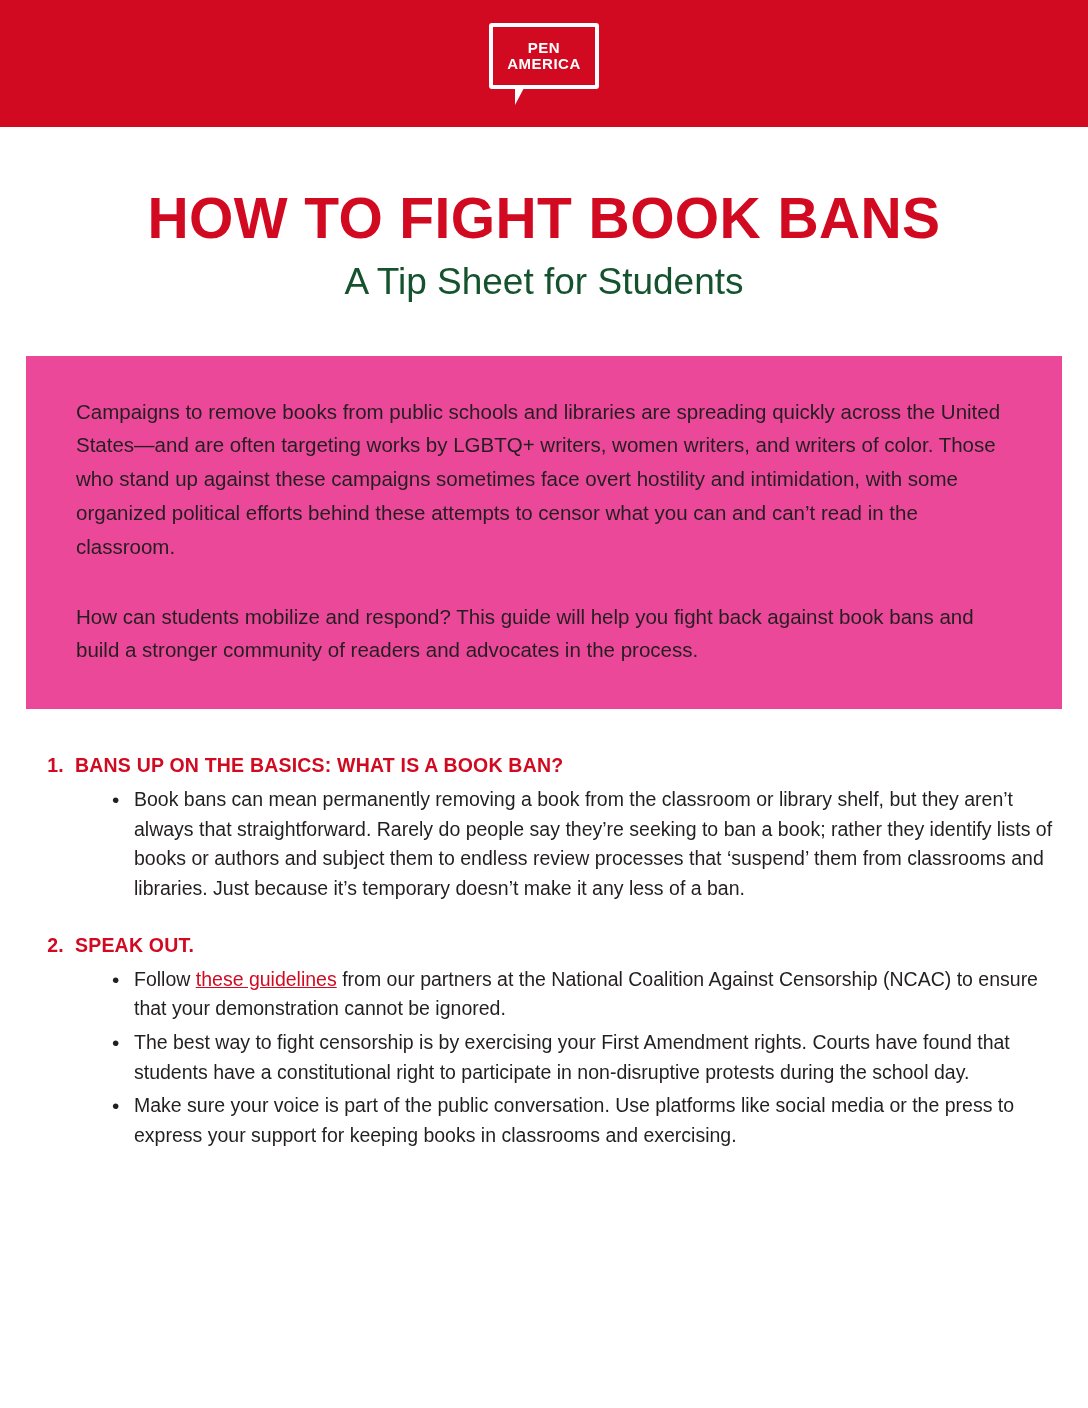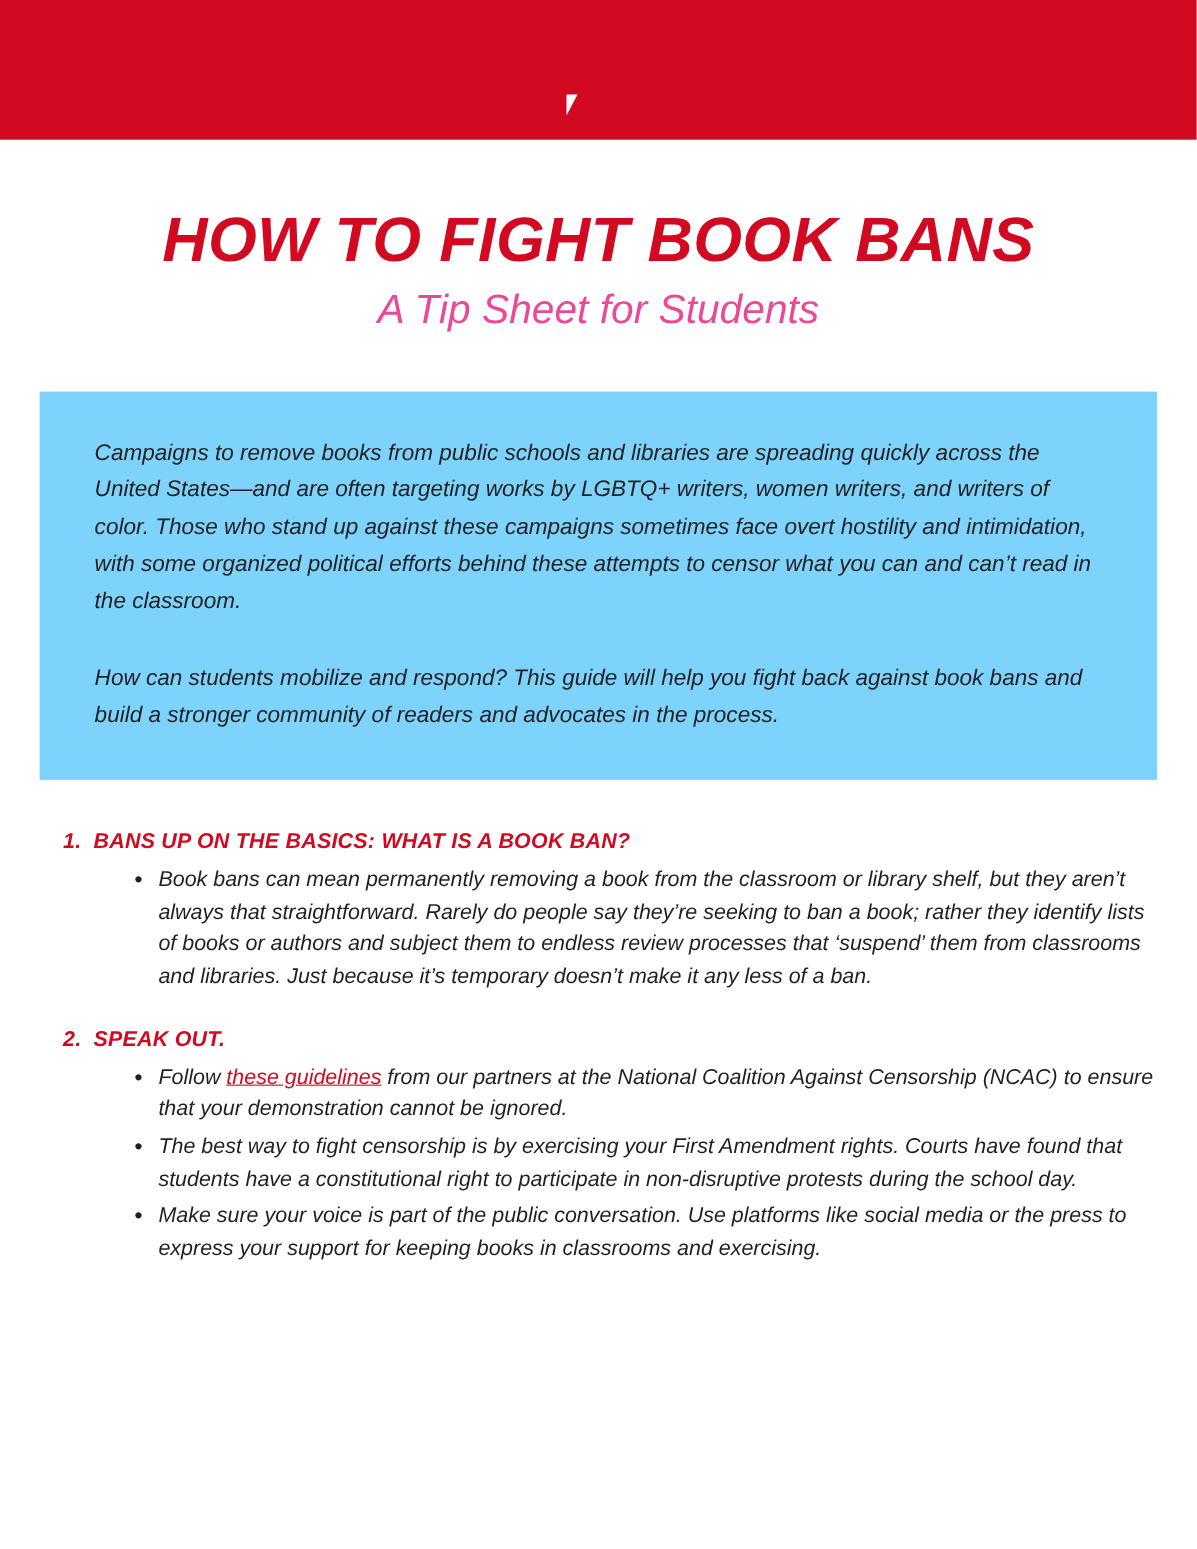--- a/index.html
+++ b/index.html
@@ -67,47 +67,46 @@
   .banner-title {
     color: #ffffff;
     font-size: 49px;
     font-weight: bold;
     letter-spacing: 1.2px;
     line-height: 1;
   }
 
   
   .page {
-    padding: 0 36px;
-    font-style: italic;
+    padding: 0 26px;
   }
 
   .title-wrap {
     text-align: center;
     padding-top: 62px;
   }
   h1.main-title {
     color: #d10a21;
     font-size: 57px;
     font-weight: bold;
     letter-spacing: 0.4px;
     margin: 0;
     line-height: 1.05;
   }
   h2.sub-title {
-    color: #ec4899;
+    color: #14532d;
     font-size: 37px;
     font-weight: normal;
     margin: 13px 0 0 0;
     line-height: 1.1;
   }
 
   
   .callout {
-    background: #7dd3fc;
+    background: #ec4899;
     margin-top: 53px;
     padding: 39px 50px 42px 50px;
   }
   .callout p {
     margin: 0;
     font-size: 20.5px;
     line-height: 1.65;
     color: #231f20;
   }
   .callout p + p {
@@ -159,20 +158,24 @@
   }
   .link {
     color: #d10a21;
   }
 </style>
 </head>
 <body>
 
 <div class="banner">
   <div class="logo-block">
+    <div class="logo-box">
+      <span class="logo-line1">PEN</span>
+      <span class="logo-line2">AMERICA</span>
+    </div>
     <div class="logo-tail"></div>
   </div>
 </div>
 
 <div class="page">
 
   <div class="title-wrap">
     <h1 class="main-title">HOW TO FIGHT BOOK BANS</h1>
     <h2 class="sub-title">A Tip Sheet for Students</h2>
   </div>

